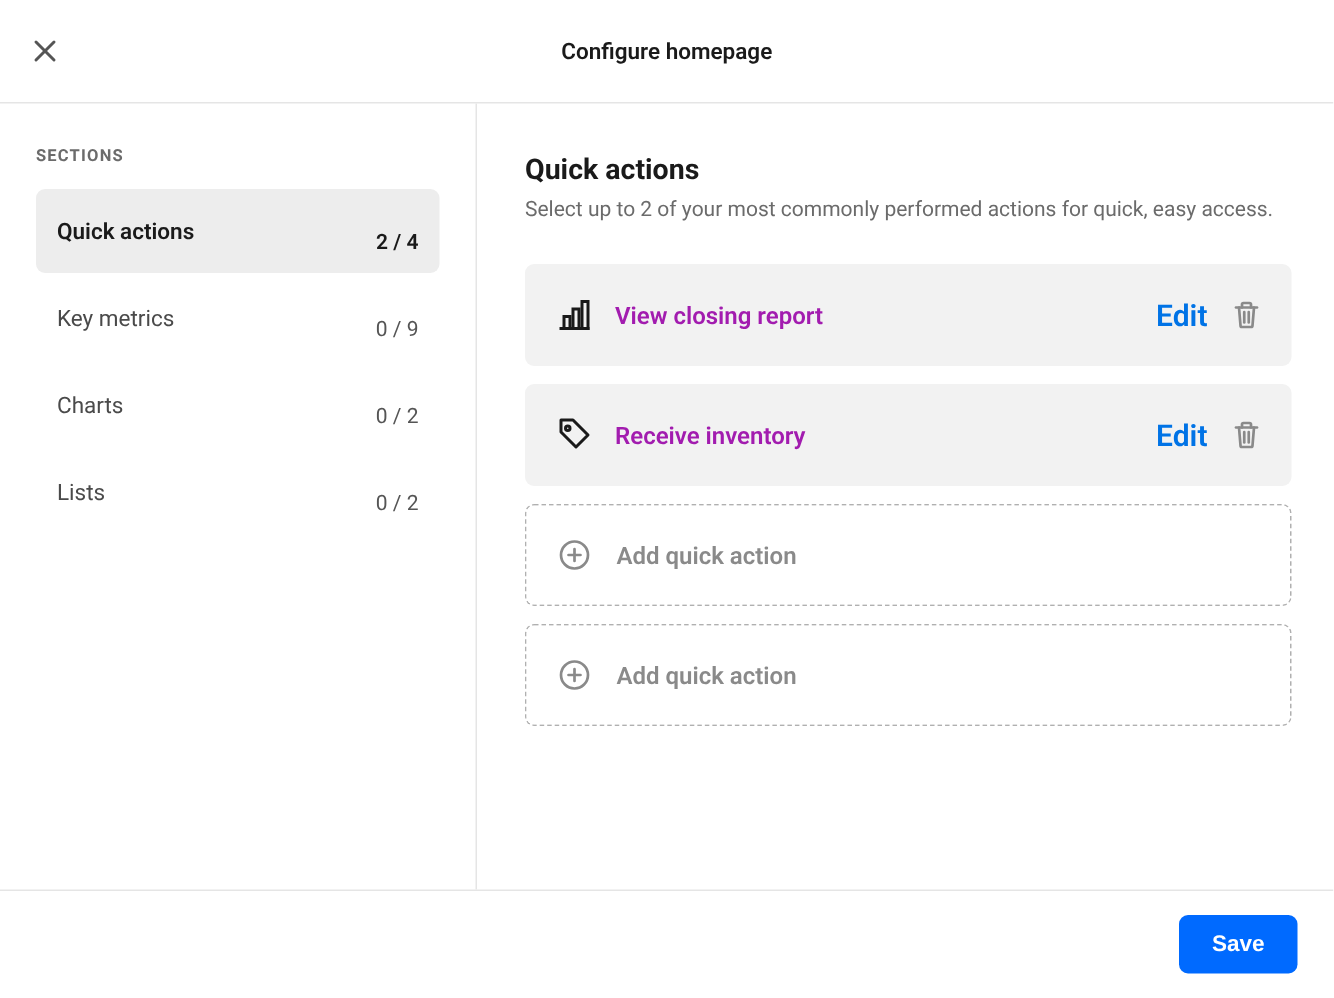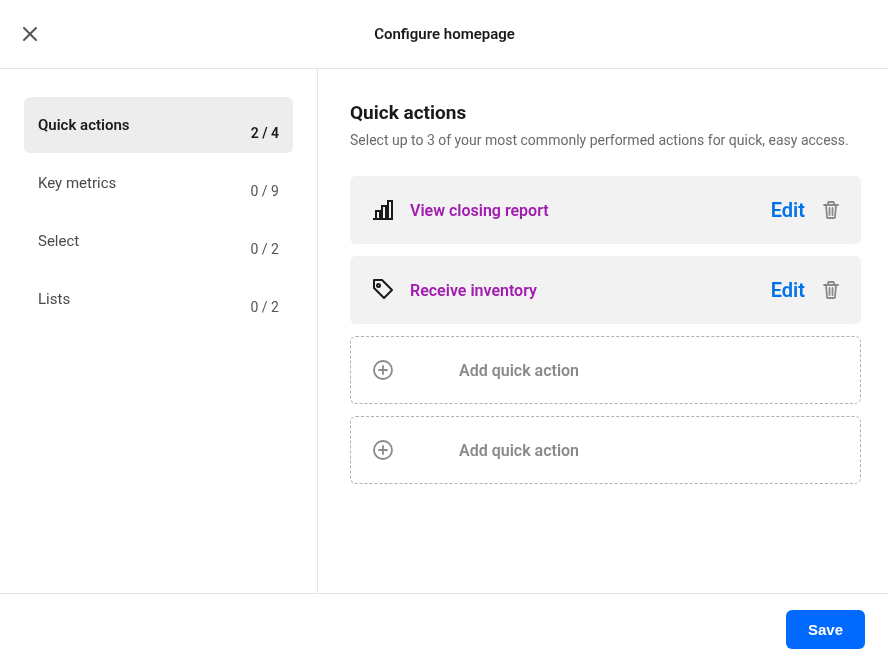--- a/index.html
+++ b/index.html
@@ -148,21 +148,20 @@
     }
     .empty-slot {
       border: 1.5px dashed #b0b0b0;
       border-radius: 6px;
       height: 68px;
       display: flex;
       align-items: center;
       padding: 0 20px;
       margin-bottom: 12px;
       cursor: pointer;
-      gap: 48px;
     }
     .empty-icon {
       width: 24px;
       height: 24px;
       display: flex;
       align-items: center;
       justify-content: center;
       color: #8a8a8a;
       margin-right: 16px;
     }
@@ -203,42 +202,43 @@
     <svg width="16" height="16" viewBox="0 0 16 16" fill="none" stroke="currentColor" stroke-width="2" stroke-linecap="round">
       <line x1="2" y1="2" x2="14" y2="14"></line>
       <line x1="14" y1="2" x2="2" y2="14"></line>
     </svg>
   </div>
   <div class="header-title">Configure homepage</div>
 </div>
 
 <div class="body">
   <div class="sidebar">
+    <div class="sidebar-heading">SECTIONS</div>
 
     <div class="section-item active">
       <span class="section-label">Quick actions</span>
       <span class="section-count">2 / 4</span>
     </div>
     <div class="section-item">
       <span class="section-label">Key metrics</span>
       <span class="section-count">0 / 9</span>
     </div>
     <div class="section-item">
-      <span class="section-label">Select</span>
+      <span class="section-label">Charts</span>
       <span class="section-count">0 / 2</span>
     </div>
     <div class="section-item">
       <span class="section-label">Lists</span>
       <span class="section-count">0 / 2</span>
     </div>
   </div>
 
   <div class="main">
     <div class="main-title">Quick actions</div>
-    <div class="main-subtitle">Select up to 3 of your most commonly performed actions for quick, easy access.</div>
+    <div class="main-subtitle">Select up to 2 of your most commonly performed actions for quick, easy access.</div>
 
     <div class="action-card">
       <span class="action-icon">
         <svg width="24" height="24" viewBox="0 0 24 24" fill="none" stroke="currentColor" stroke-width="2" stroke-linecap="square" stroke-linejoin="miter">
           <line x1="3" y1="21" x2="21" y2="21"></line>
           <rect x="5" y="13" width="4" height="8"></rect>
           <rect x="11" y="8" width="4" height="13"></rect>
           <rect x="17" y="3" width="4" height="18"></rect>
         </svg>
       </span>

